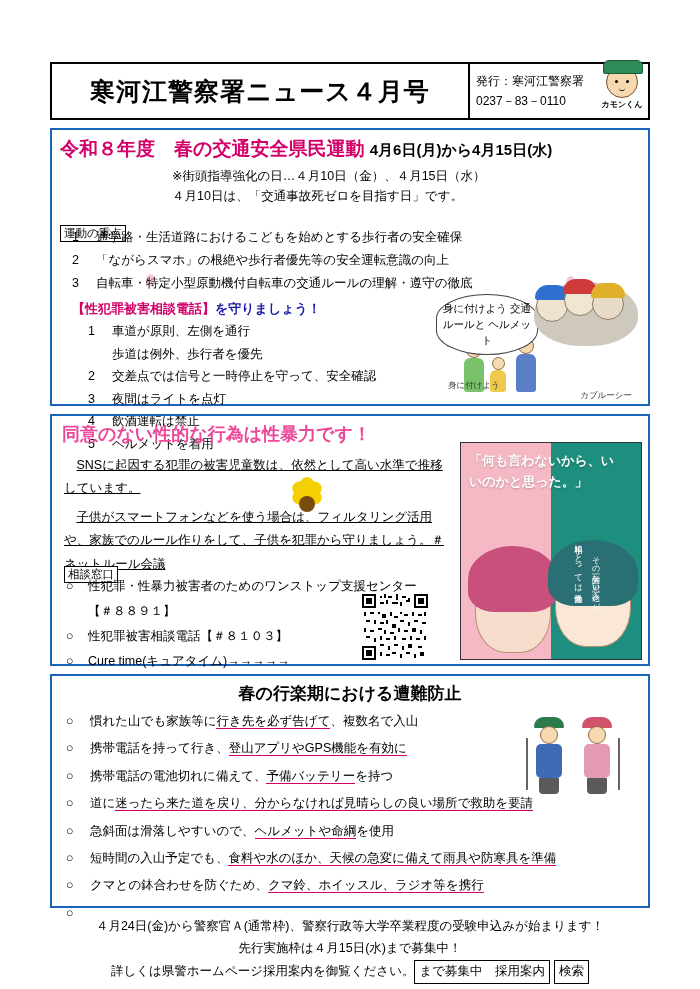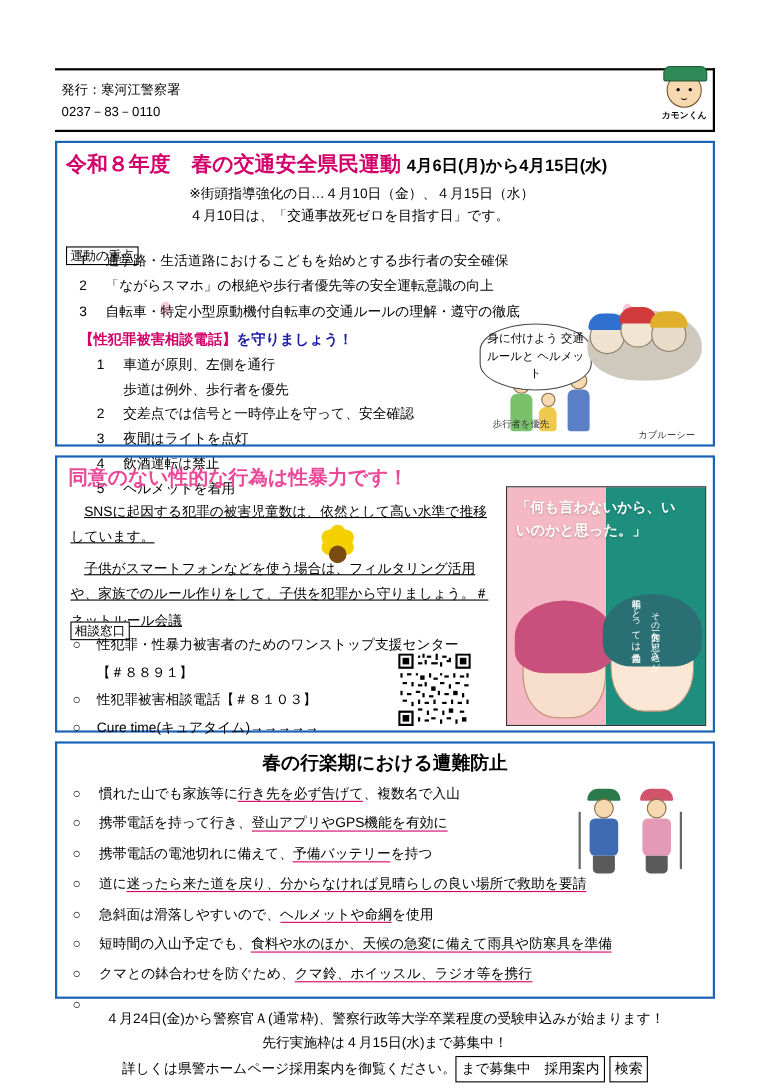--- a/index.html
+++ b/index.html
@@ -177,20 +177,21 @@
   .footer .l2{}
   .boxed{display:inline-block;border:1px solid #000;padding:0 4px;}
   .search-btn{display:inline-block;border:1px solid #000;padding:0 4px;margin-left:4px;}
 </style>
 </head>
 <body>
 
 <div class="page">
 
   <div class="header">
+    <div class="header-title">寒河江警察署ニュース４月号</div>
     <div class="header-right">
       <div class="header-contact">
         <div>発行：寒河江警察署</div>
         <div>0237－83－0110</div>
       </div>
       <div class="mascot">
         <div class="mascot-face">
           <div class="mascot-hat"></div>
           <div class="mascot-eye l"></div>
           <div class="mascot-eye r"></div>
@@ -300,21 +301,21 @@
         <div class="sheep-head a">
             <div class="helmet blue"></div>
           </div>
         <div class="sheep-head b">
             <div class="helmet red"></div>
           </div>
         <div class="sheep-head c">
             <div class="helmet yellow"></div>
           </div>
       </div>
-      <span class="sheep-label l1">歩行者を優先</span>
+      <span class="sheep-label l1">身に付けよう</span>
       <span class="sheep-label l2">カブルーシー</span>
     </div>
   </div>
 
   <div class="section sec2">
     <div class="sec2-title">同意のない性的な行為は性暴力です！</div>
     <div class="sec2-body">
       <p>SNSに起因する犯罪の被害児童数は、依然として高い水準で推移しています。</p>
       <p>子供がスマートフォンなどを使う場合は、フィルタリング活用や、家族でのルール作りをして、子供を犯罪から守りましょう。＃ネットルール会議</p>
     </div>

